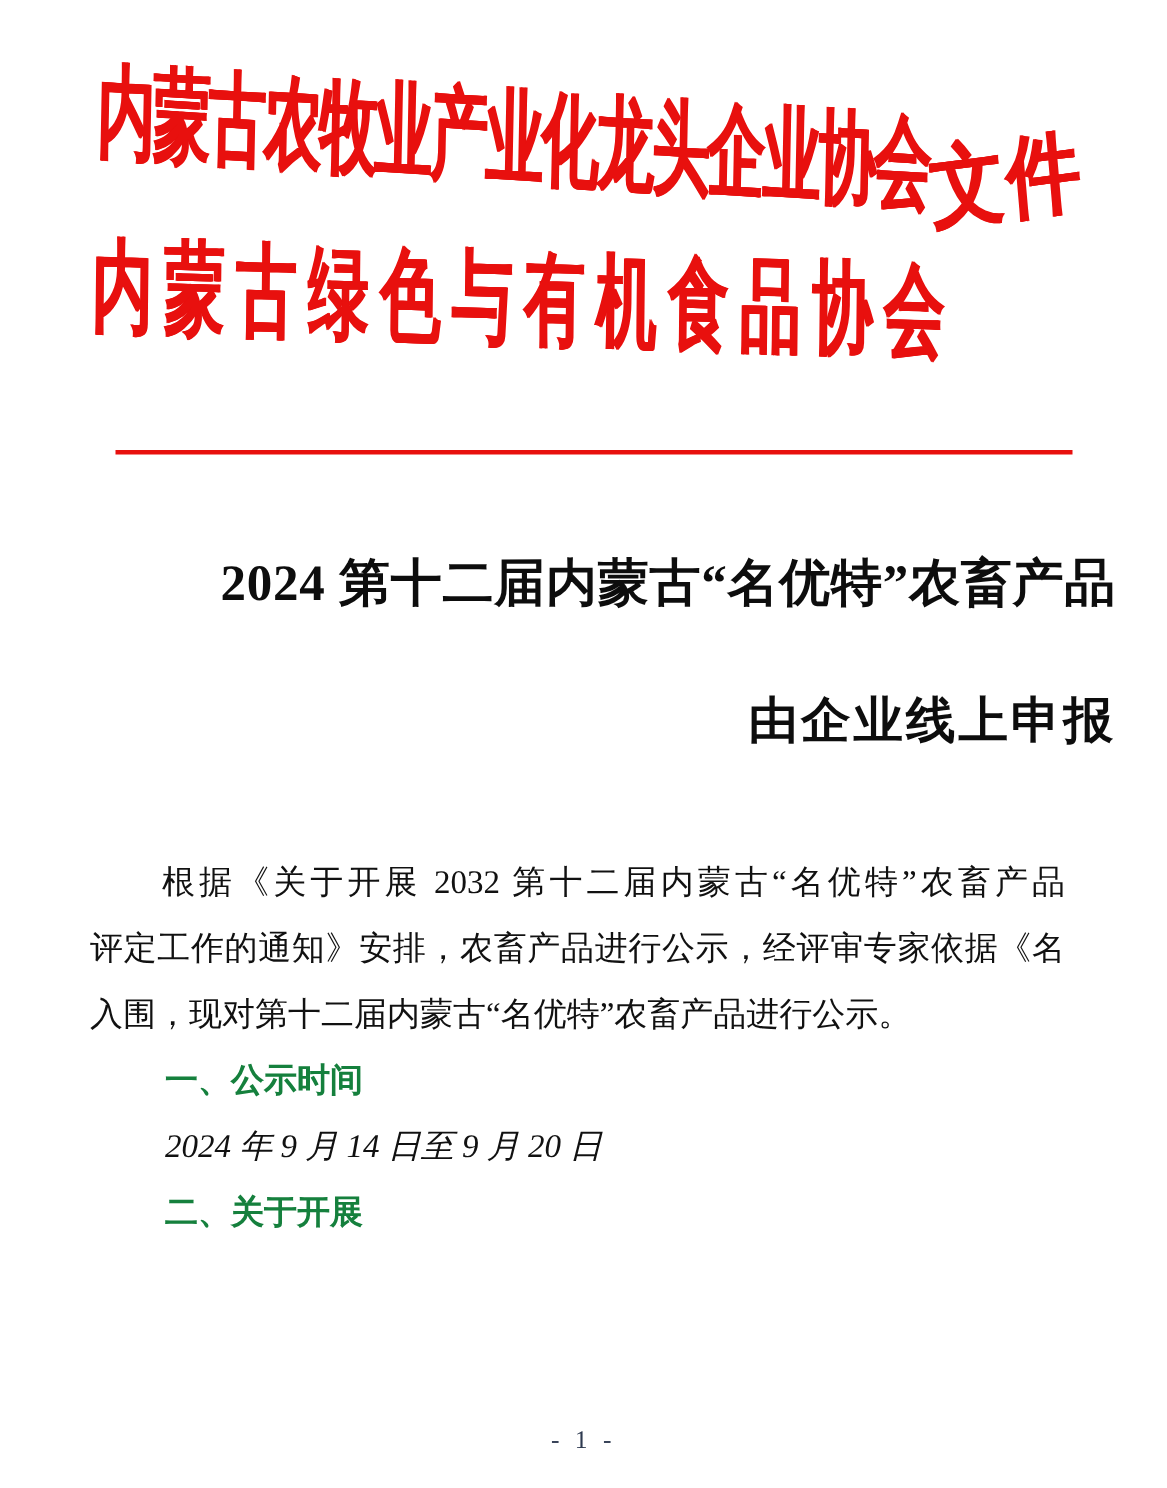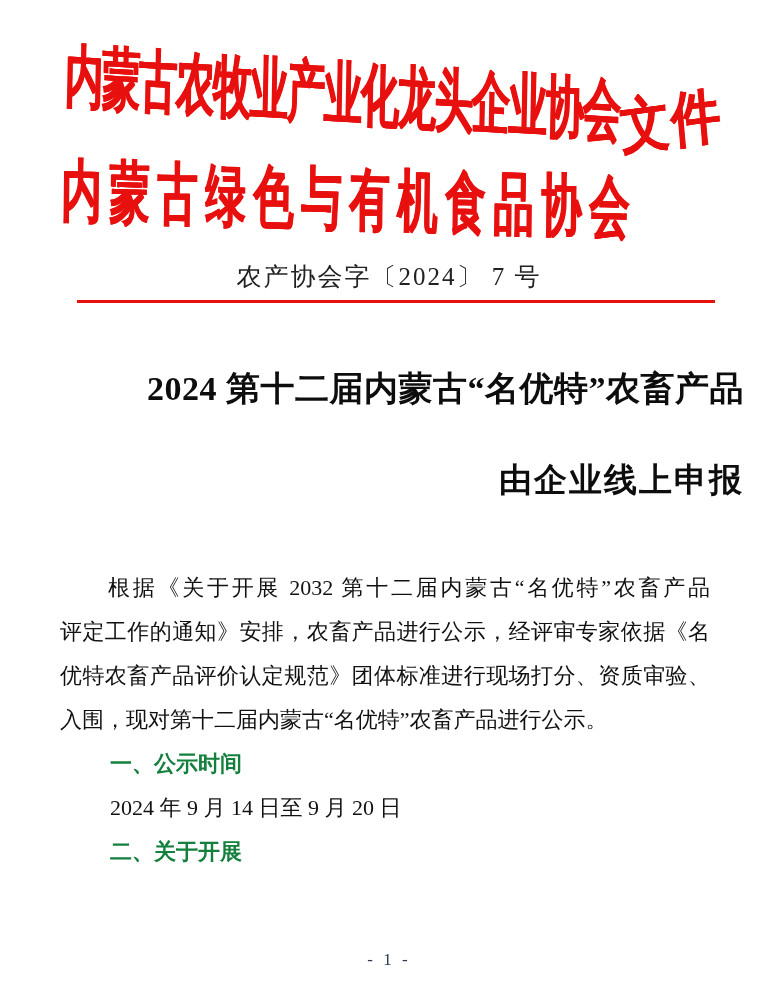--- a/index.html
+++ b/index.html
@@ -114,20 +114,21 @@
     text-align: center;
     text-align-last: left;
   }
   .section-heading {
     font-weight: 700;
     text-indent: 50px;
     color: #15803d;
   }
   .section-content {
     text-indent: 50px;
+    font-style: italic;
   }
   
   .page-footer {
     position: absolute;
     left: 0;
     top: 950px;
     width: 778px;
     text-align: center;
     font-size: 17px;
     letter-spacing: 3px;
@@ -138,32 +139,30 @@
 <body>
 
 <div class="page">
 
   <div class="org-line org-line1">内蒙古农牧业产业化龙头企业协会</div>
 
   <div class="doc-type">文件</div>
 
   <div class="org-line org-line2">内蒙古绿色与有机食品协会</div>
 
-  <div class="doc-number">农产协会字〔2024〕 7 号</div>
 
   <div class="red-rule"></div>
 
   <div class="doc-title-line doc-title-line1">2024 第十二届内蒙古“名优特”农畜产品</div>
 
   <div class="doc-title-line doc-title-line2">由企业线上申报</div>
 
   <div class="body-block">
     <div class="bline first">根据《关于开展 2032 第十二届内蒙古“名优特”农畜产品</div>
     <div class="bline">评定工作的通知》安排，农畜产品进行公示，经评审专家依据《名</div>
-    <div class="bline">优特农畜产品评价认定规范》团体标准进行现场打分、资质审验、</div>
     <div class="bline last">入围，现对第十二届内蒙古“名优特”农畜产品进行公示。</div>
 
     <div class="section-heading">一、公示时间</div>
     <div class="section-content">2024 年 9 月 14 日至 9 月 20 日</div>
     <div class="section-heading">二、关于开展</div>
   </div>
 
   <div class="page-footer">- 1 -</div>
 
 </div>

